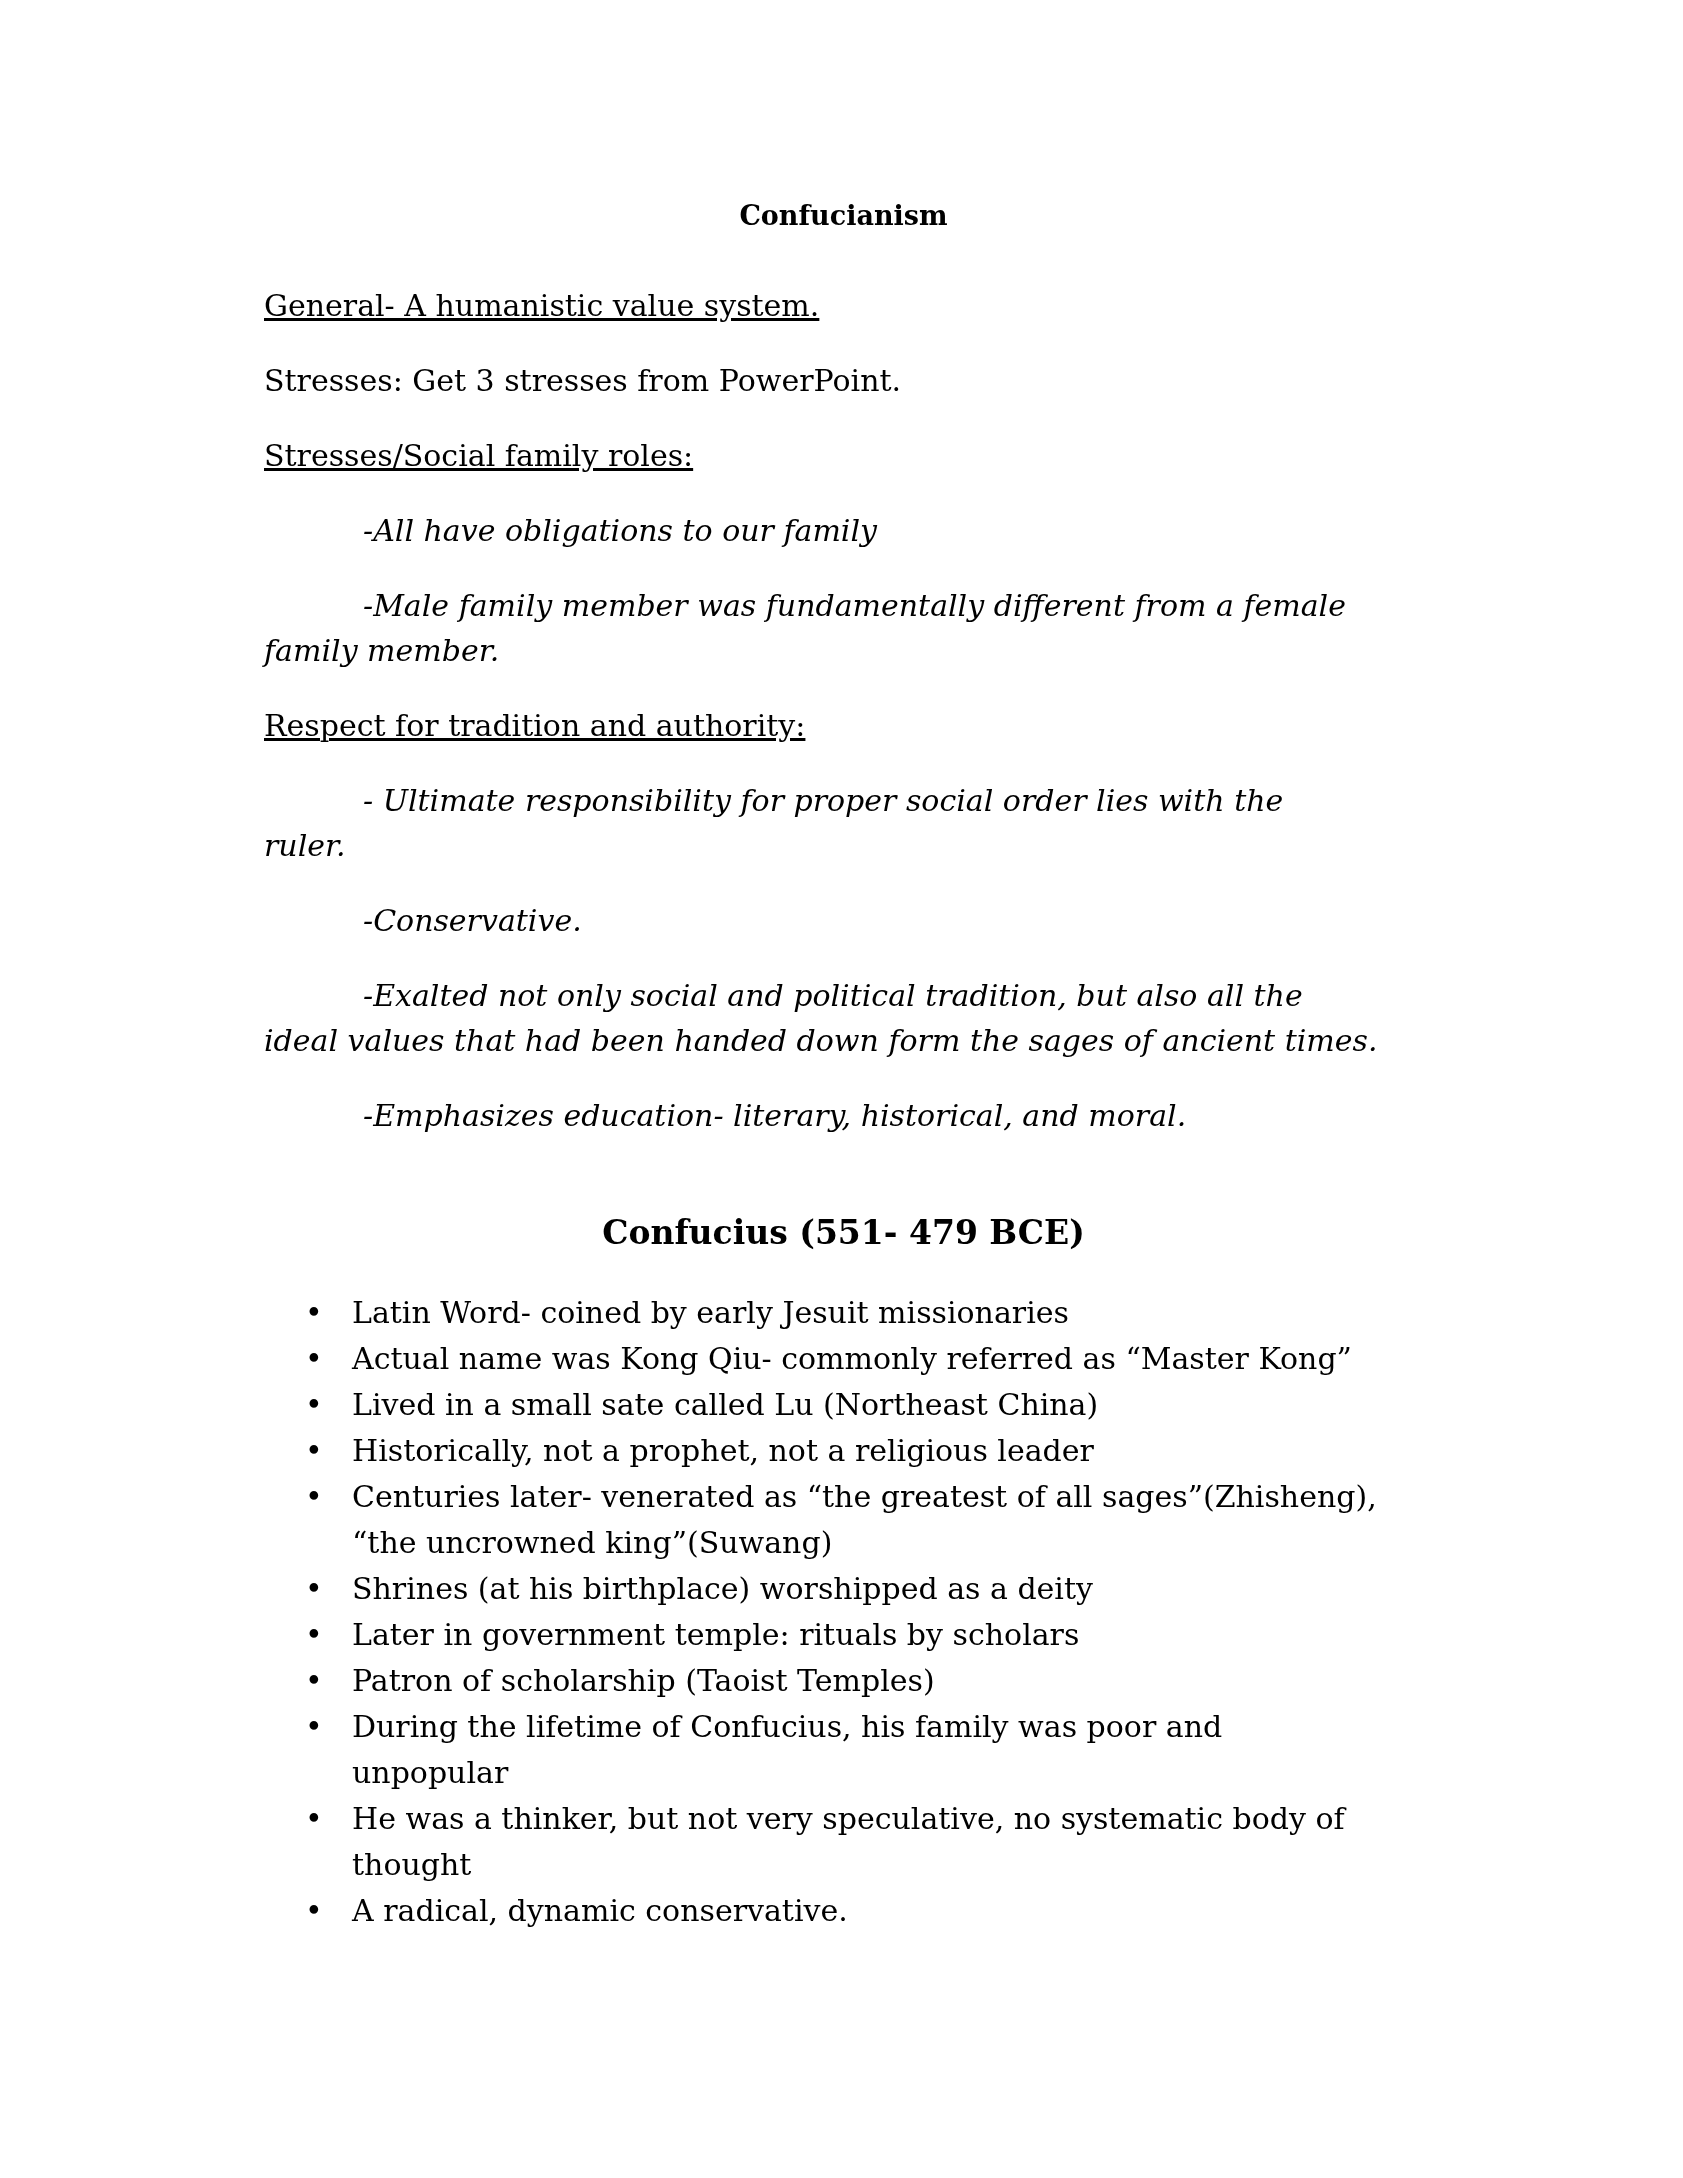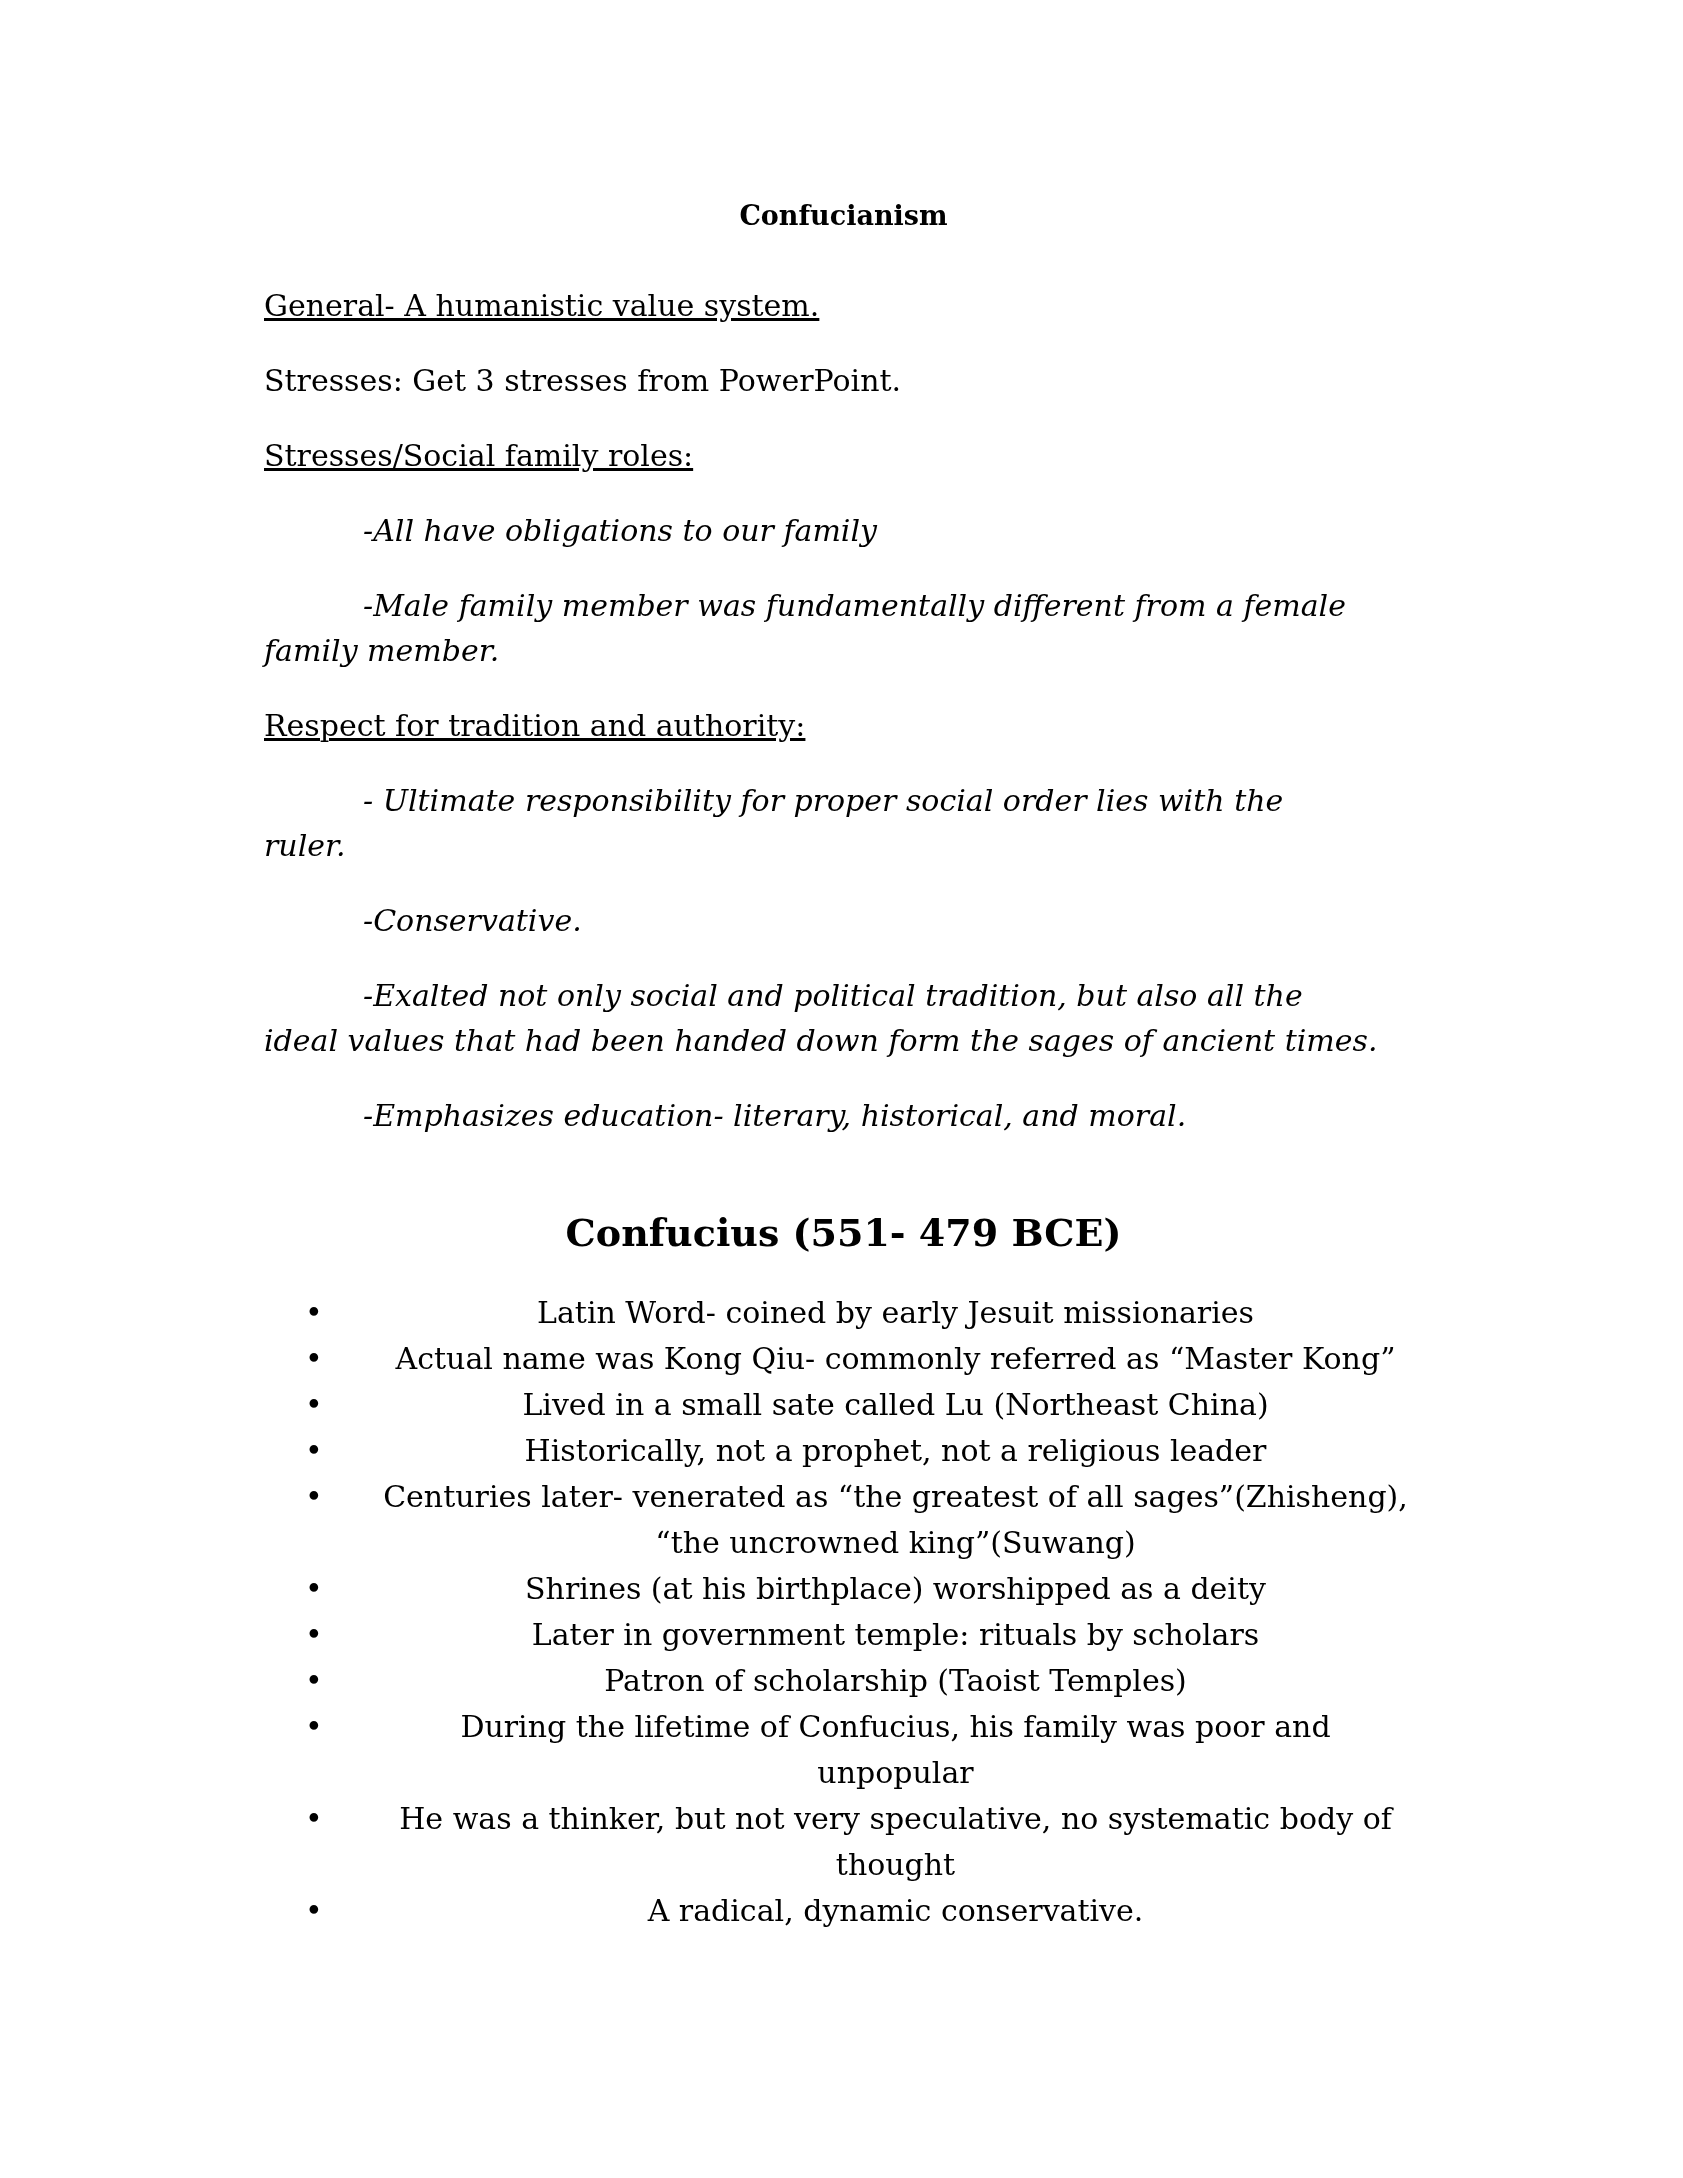--- a/index.html
+++ b/index.html
@@ -31,32 +31,31 @@
     white-space: pre-wrap;
   }
   p.h-underline {
     text-decoration: underline;
   }
   p.indent {
     text-indent: 99px;
     font-style: italic;
   }
   .section-heading {
-    font-size: 38px;
+    font-size: 33px;
     font-weight: bold;
     text-align: center;
     line-height: 45px;
     margin: 72px 0 35px 0;
     white-space: pre-wrap;
   }
   ul.bullet-list {
     list-style: none;
     margin: 0;
     padding: 0;
-    text-align: center;
   }
   ul.bullet-list li {
     position: relative;
     padding-left: 104px;
     line-height: 46px;
     white-space: pre-wrap;
   }
   ul.bullet-list li::before {
     content: "\2022";
     position: absolute;

